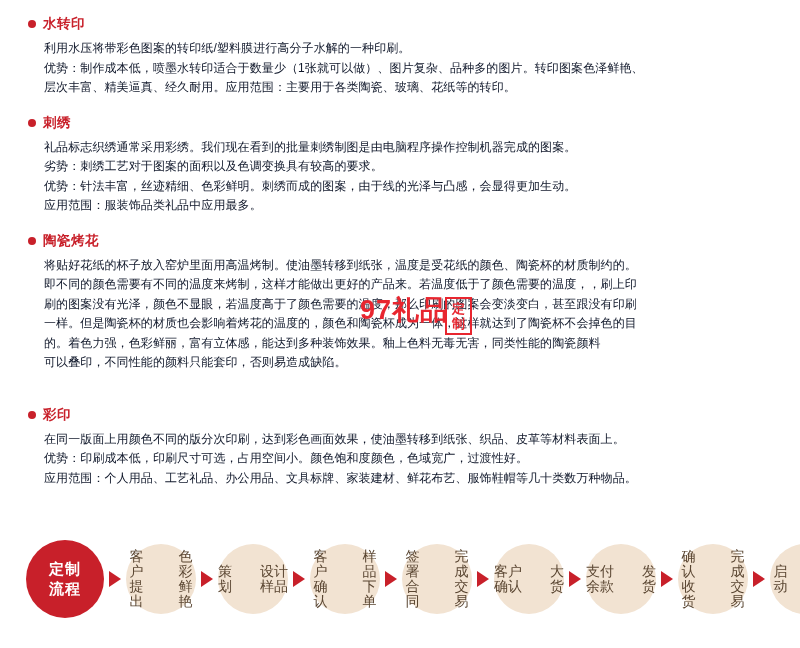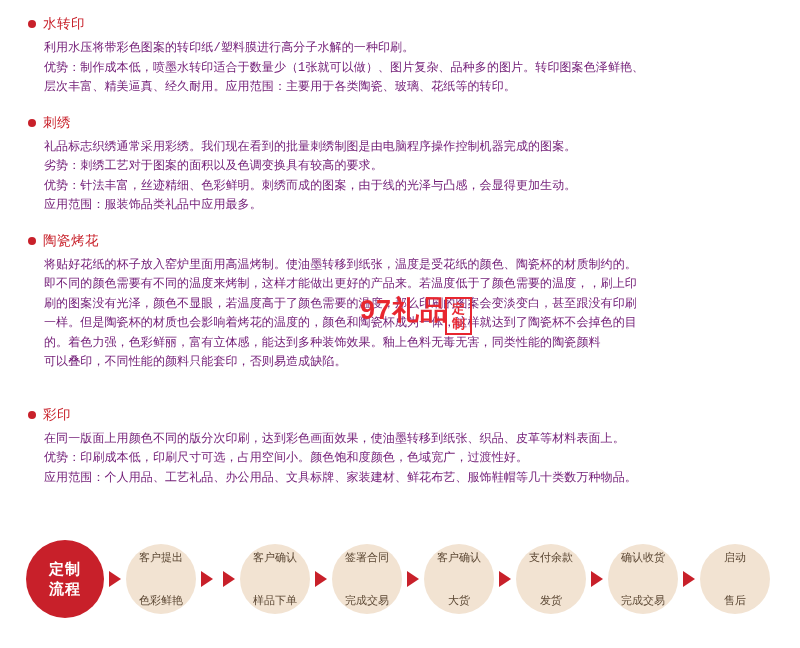--- a/index.html
+++ b/index.html
@@ -35,32 +35,31 @@
     width: 8px;
     height: 8px;
     border-radius: 50%;
     background: #c8202a;
     display: inline-block;
     flex: 0 0 auto;
   }
   .sec-title {
     color: #c8202a;
     font-size: 13.5px;
-    font-weight: normal;
+    font-weight: bold;
     letter-spacing: 0.5px;
     line-height: 16px;
   }
   .body-text {
     font-size: 12px;
     line-height: 19.5px;
-    color: #701a75;
+    color: #0f172a;
     padding-left: 16px;
     text-align: justify;
     letter-spacing: 0.1px;
-    font-family: Liberation Mono, monospace;
   }
   .body-text p {
     margin: 0;
   }
   .sec-1 { padding-top: 16px; }
   .sec-gap { height: 17px; }
 
   
   .watermark {
     position: absolute;
@@ -132,24 +131,24 @@
     margin: 0 5px;
     flex: 0 0 auto;
   }
   .flow-step {
     width: 70px;
     height: 70px;
     border-radius: 50%;
     background: #f2e3d2;
     color: #5a4632;
     display: flex;
-    flex-direction: column;
+    flex-direction: row;
     align-items: center;
     justify-content: center;
-    font-size: 11px;
+    font-size: 14px;
     line-height: 15px;
     text-align: center;
     flex: 0 0 auto;
     gap: 28px;
   }
   .flow-step.last {
     background: #f2e3d2;
   }
   .flow-step span { display: block; }
 </style>
@@ -230,20 +229,24 @@
       <span>流程</span>
     </div>
 
     <div class="flow-arrow"></div>
     <div class="flow-step">
       <span>客户提出</span>
       <span>色彩鲜艳</span>
     </div>
 
     <div class="flow-arrow"></div>
+    <div class="flow-step">
+      <span>策划</span>
+      <span>设计样品</span>
+    </div>
 
     <div class="flow-arrow"></div>
     <div class="flow-step">
       <span>客户确认</span>
       <span>样品下单</span>
     </div>
 
     <div class="flow-arrow"></div>
     <div class="flow-step">
       <span>签署合同</span>

